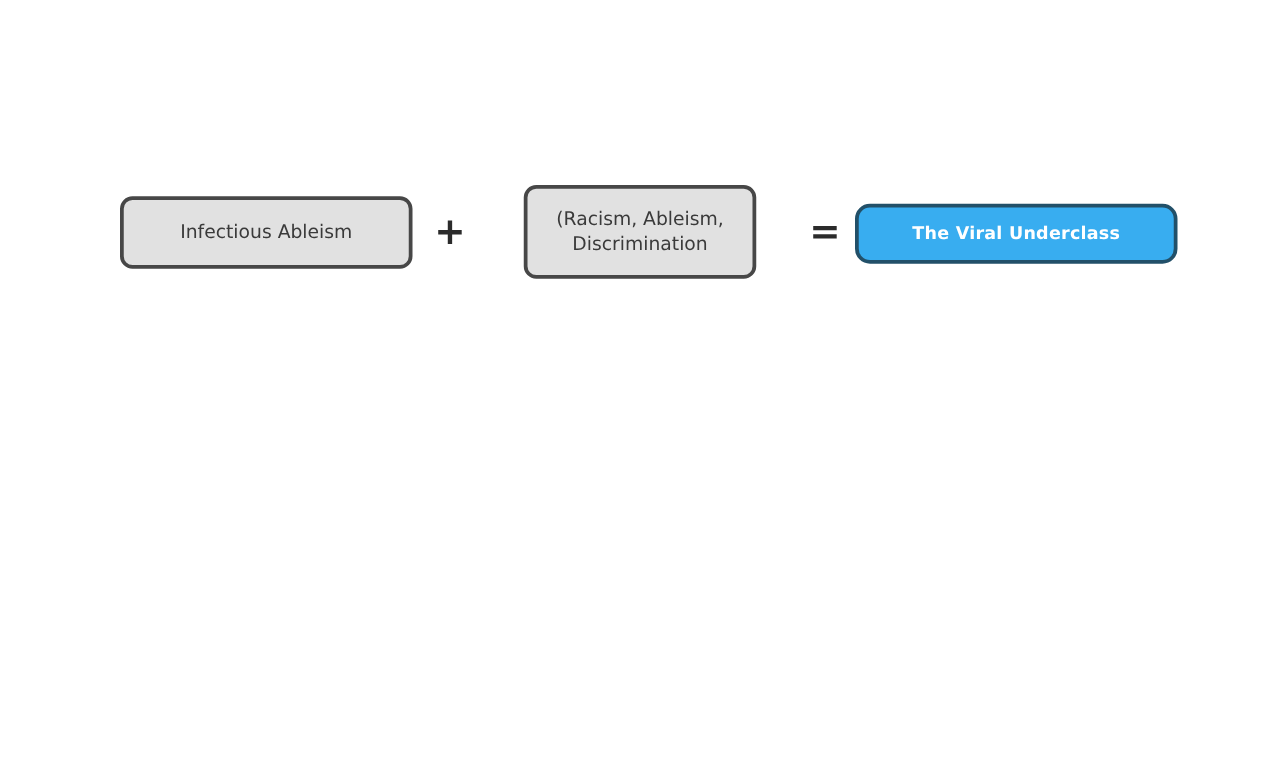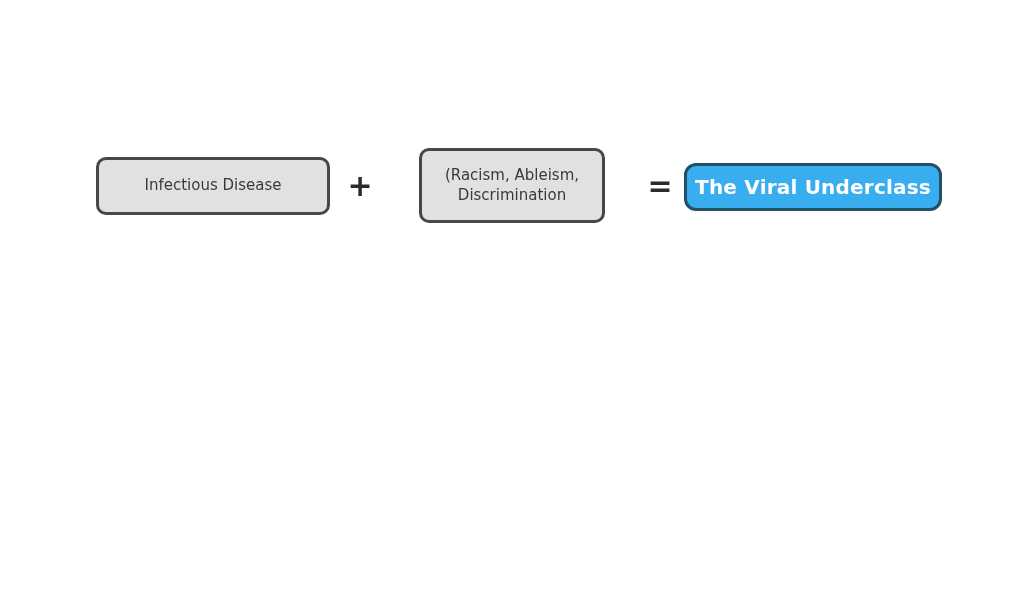--- a/index.html
+++ b/index.html
@@ -36,21 +36,21 @@
     border-radius:10px;
     color:var(--box-text);
     font-size:15px;
     line-height:19.5px;
   }
   .node.result{
     background:var(--result-fill);
     border:3px solid var(--result-border);
     border-radius:12px;
     color:var(--result-text);
-    font-size:20px;
+    font-size:14px;
     font-weight:bold;
     letter-spacing:0.2px;
   }
   .node-text span{display:block;}
   .operator{
     position:absolute;
     display:flex;
     align-items:center;
     justify-content:center;
     color:var(--operator);
@@ -64,21 +64,21 @@
   #op-equals{left:642px;top:165px;width:36px;height:40px;}
   #result{left:684px;top:163px;width:258px;height:48px;}
 </style>
 </head>
 <body>
 
 <div class="canvas">
 
   <div id="term1" class="node gray">
     <div class="node-text">
-      <span>Infectious Disease</span>
+      <span>Infectious Ableism</span>
     </div>
   </div>
 
   <div id="op-plus" class="operator">+</div>
 
   <div id="term2" class="node gray">
     <div class="node-text">
       <span>(Racism, Ableism,</span>
       <span>Discrimination</span>
     </div>

